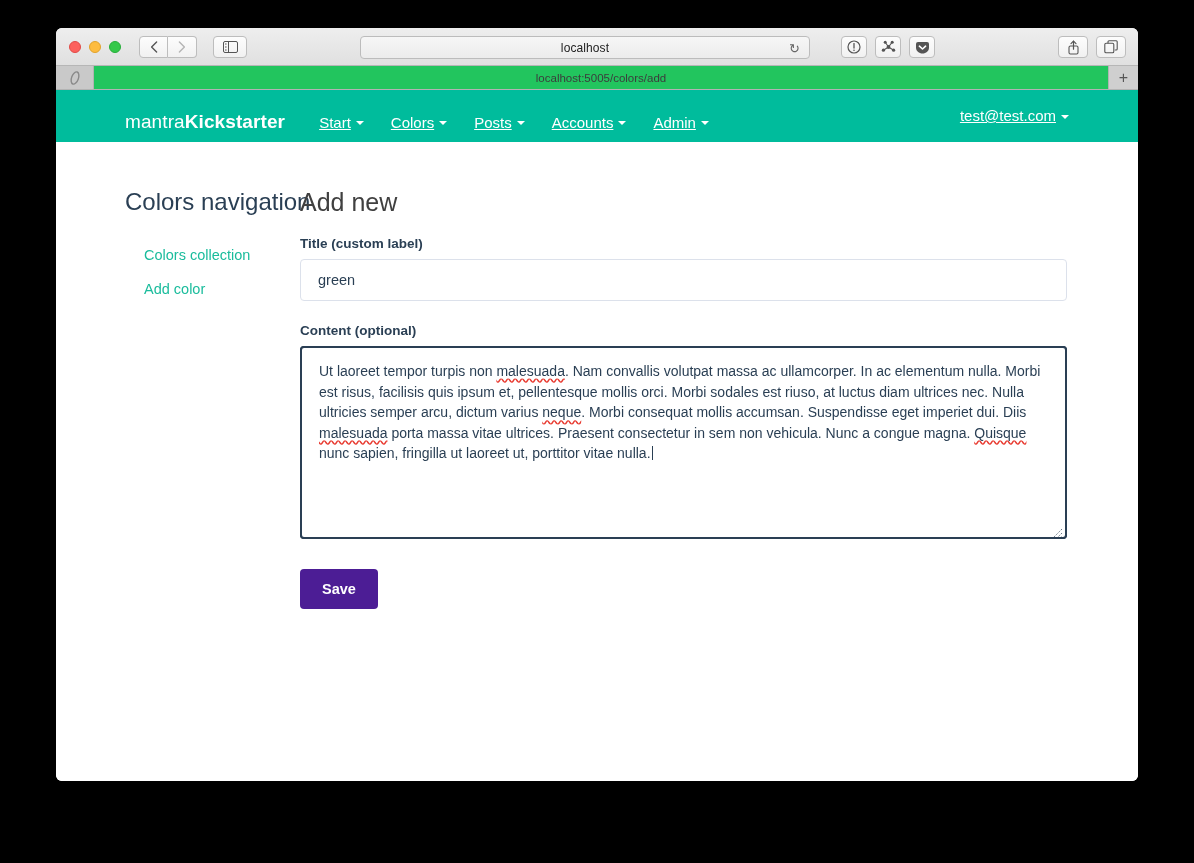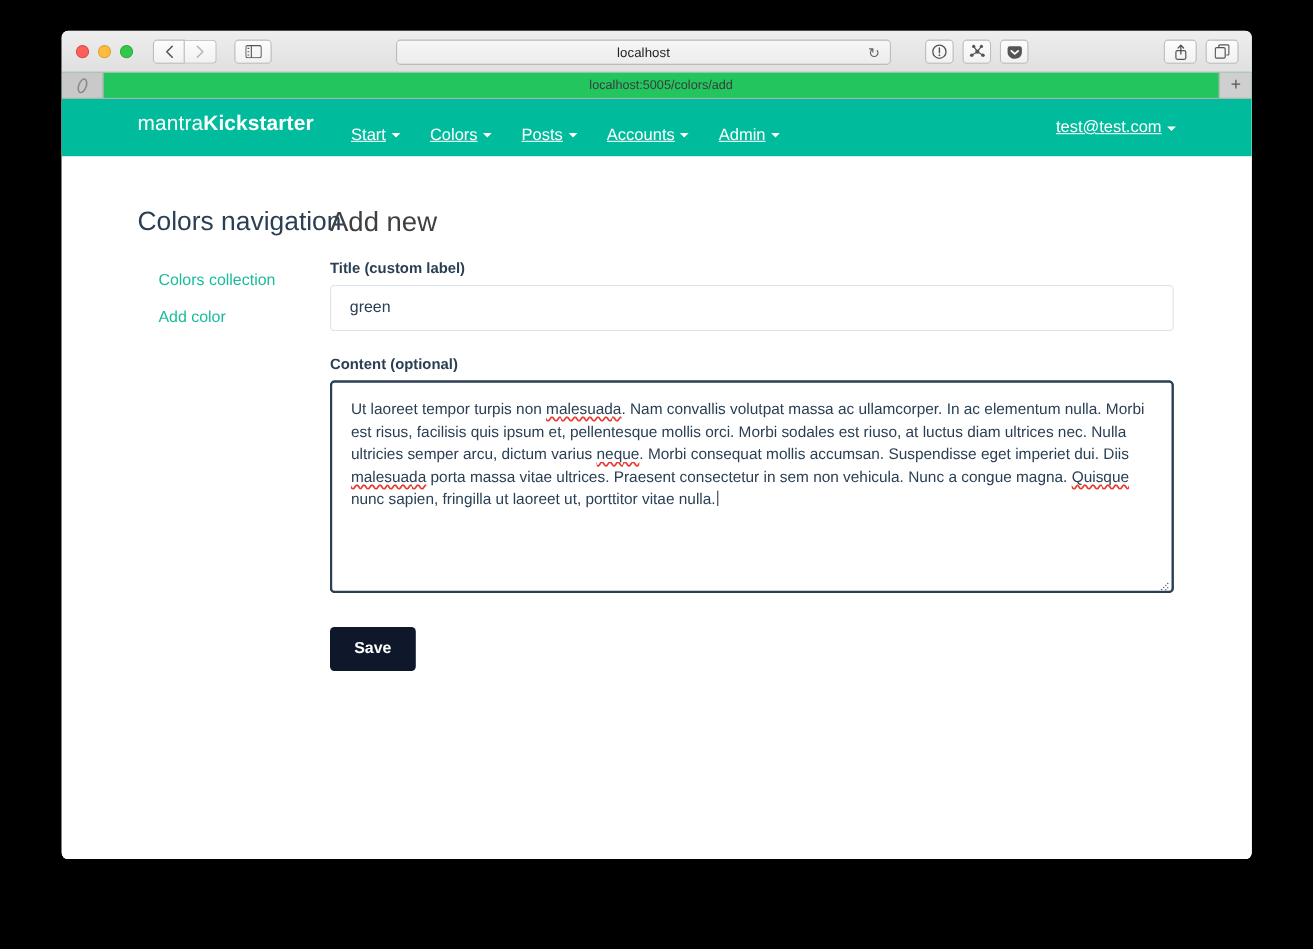--- a/index.html
+++ b/index.html
@@ -96,21 +96,21 @@
     color: #565656; font-size: 16px; line-height: 1;
   }
 
   
   #page { background: #ffffff; height: 691px; position: relative; }
 
   
   #navbar {
     height: 52px;
     background: #00bc9c;
-    display: flex; 
+    display: flex; align-items: center;
     padding: 12px 0 0 69px;
     position: relative;
   }
   #brand {
     font-size: 19px; color: #ffffff;
     margin-right: 34px; letter-spacing: .1px;
     white-space: nowrap;
   }
   #brand .brand-light { font-weight: 300; }
   #brand .brand-bold { font-weight: 700; }
@@ -204,21 +204,21 @@
     background: #2a3f54;
     vertical-align: -2px;
     margin-left: 1px;
   }
   #resize-grip {
     position: absolute; right: 4px; bottom: 4px;
     width: 12px; height: 12px; pointer-events: none;
   }
   #save-button {
     margin-top: 26px;
-    background: #0f172a;
+    background: #4c1d95;
     color: #ffffff;
     border: none; border-radius: 4px;
     font-size: 14.5px; font-weight: 700;
     font-family: "Liberation Sans", sans-serif;
     padding: 12px 22px;
     cursor: pointer;
   }
 </style>
 </head>
 <body>

